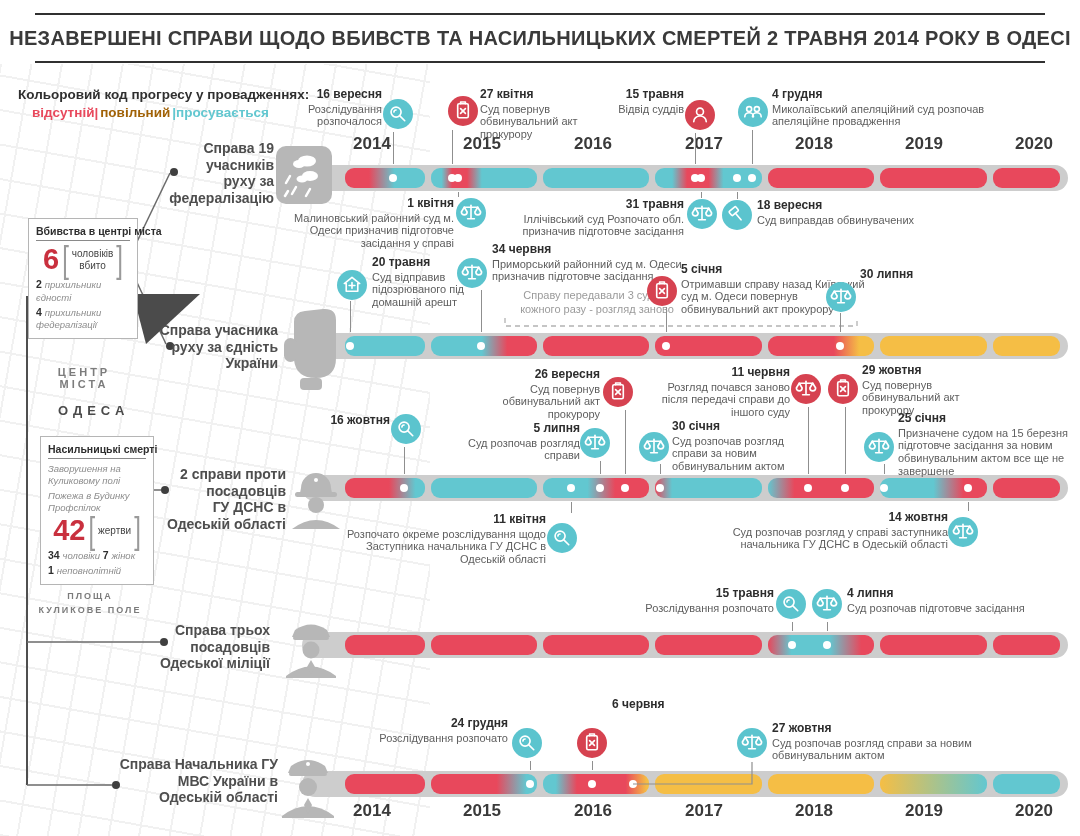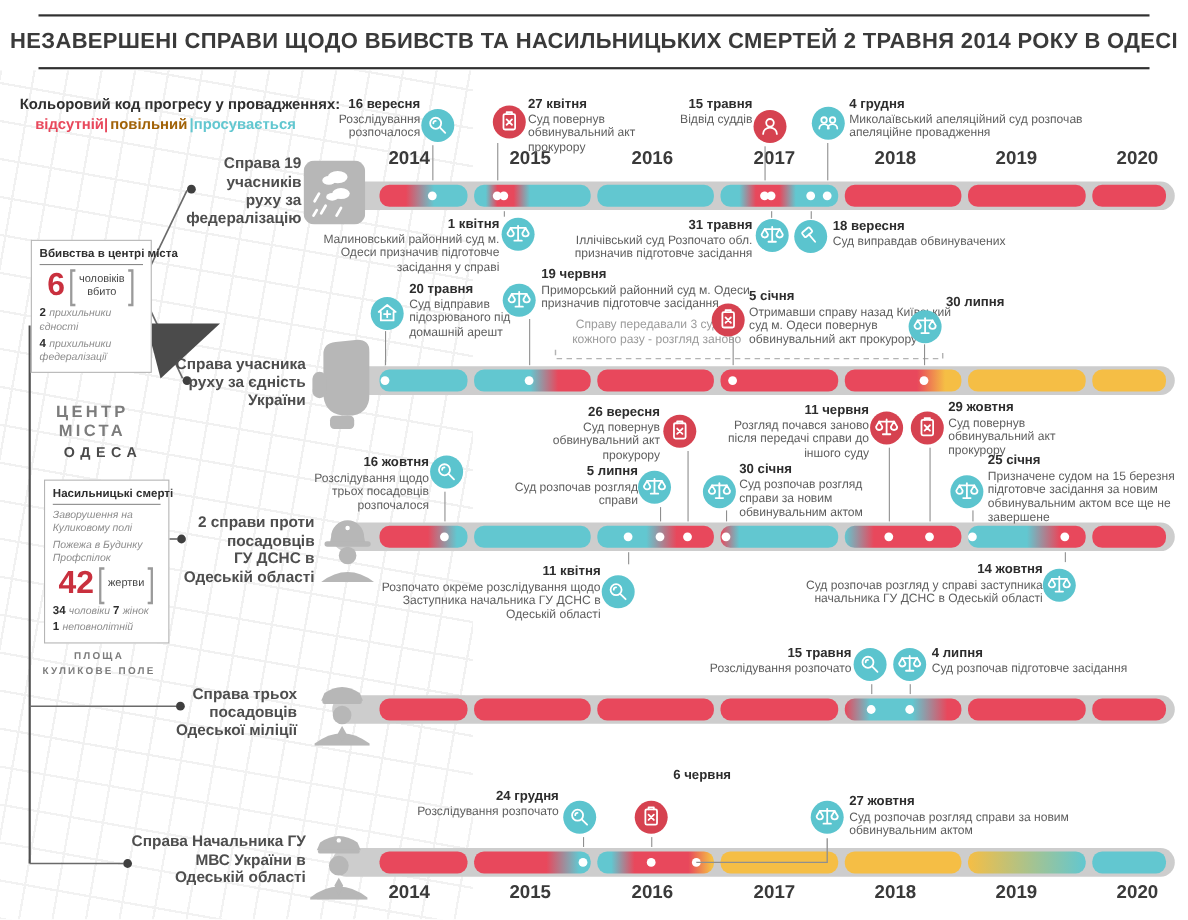--- a/index.html
+++ b/index.html
@@ -12,21 +12,21 @@
   .title-wrap{position:absolute;left:35px;right:35px;top:13px;height:46px;
     border-top:2px solid #303030;border-bottom:2px solid #303030;
     display:flex;align-items:center;justify-content:center;}
   .title{font-size:20px;font-weight:bold;color:#3a3a3a;letter-spacing:.3px;white-space:nowrap;text-align:right;}
   .legend{position:absolute;left:18px;top:87px;width:300px;}
   .legend-label{font-size:13.5px;font-weight:bold;color:#2f2f2f;}
   .legend-items{margin-top:3px;padding-left:14px;font-size:13.5px;font-weight:bold;}
   .legend-items span{margin-right:2px;}
   svg.overlay{position:absolute;left:0;top:0;pointer-events:none;}
   .map-label{position:absolute;color:#7c7c7c;font-weight:bold;white-space:pre-line;text-align:center;}
-  .center-label{left:36px;top:366px;width:96px;font-size:15px;letter-spacing:3px;}
+  .center-label{left:36px;top:366px;width:96px;font-size:11px;letter-spacing:3px;}
   .odesa-label{left:58px;top:403px;font-size:13px;letter-spacing:5px;color:#4a4a4a;}
   .square-label{left:26px;top:590px;width:128px;font-size:9px;letter-spacing:2px;line-height:1.5;}
   .callout{position:absolute;background:#fff;border:1px solid #b5b5b5;padding:6px 7px;box-sizing:border-box;}
   #box1{left:28px;top:218px;width:110px;}
   #box2{left:40px;top:436px;width:114px;}
   .callout-title{font-size:10.5px;font-weight:bold;color:#2e2e2e;text-align:center;
     border-bottom:1px solid #8a8a8a;padding-bottom:3px;margin-bottom:4px;white-space:nowrap;}
   .callout-context{font-size:9.5px;font-style:italic;color:#8d8d8d;line-height:1.3;margin-bottom:2px;}
   .num-row{display:flex;align-items:center;justify-content:center;gap:3px;margin:2px 0 3px 0;}
   .big-num{font-size:29px;font-weight:bold;color:#c9303e;line-height:1;}
@@ -303,21 +303,21 @@
       <div class="ev-icon cyan" style="left: 457px; top: 258px; z-index: 20;">
         <svg width="26" height="26" viewBox="0 0 27 27" fill="none" stroke="#fff" stroke-width="1.7" stroke-linecap="round" stroke-linejoin="round">
           <path d="M13.5 5.5 v13.5"></path>
           <path d="M6.5 7.5 h14"></path>
           <path d="M10 19.5 h7"></path>
           <path d="M3.5 12.5 l3-5 3 5 a3 3 0 0 1-6 0 z"></path>
           <path d="M17.5 12.5 l3-5 3 5 a3 3 0 0 1-6 0 z"></path>
         </svg>
       </div>
       <div class="ev" style="left: 492px; top: 243px; width: 200px; text-align: left; z-index: 15;">
-        <div class="ev-date">19 червня</div>
+        <div class="ev-date">34 червня</div>
         <div class="ev-desc">Приморський районний суд м. Одеси призначив підготовче засідання</div>
       </div>
       <div class="connector" style="left: 666px; top: 307px; height: 25px; z-index: 3;"></div>
       <div class="ev-icon red" style="left: 647px; top: 276px; z-index: 20;">
         <svg width="26" height="26" viewBox="0 0 27 27" fill="none" stroke="#fff" stroke-width="1.7" stroke-linecap="round" stroke-linejoin="round">
           <rect x="8" y="6" width="11" height="14.5" rx="1.5"></rect>
           <path d="M11 6 v-1.8 h5 V6"></path>
           <path d="M11 11 l5 5 M16 11 l-5 5"></path>
         </svg>
       </div>
@@ -371,21 +371,20 @@
       <div class="connector" style="left: 404px; top: 447px; height: 27px; z-index: 3;"></div>
       <div class="ev-icon cyan" style="left: 391px; top: 414px; z-index: 20;">
         <svg width="26" height="26" viewBox="0 0 27 27" fill="none" stroke="#fff" stroke-width="1.7" stroke-linecap="round" stroke-linejoin="round">
           <circle cx="11.5" cy="11.5" r="5.2"></circle>
           <path d="M15.4 15.4 L20.5 20.5"></path>
           <path d="M9.3 11.5 a2.2 2.2 0 0 1 2.2-2.2"></path>
         </svg>
       </div>
       <div class="ev" style="left: 274px; top: 414px; width: 116px; text-align: right; z-index: 15;">
         <div class="ev-date">16 жовтня</div>
-        <div class="ev-desc">Розслідування щодо трьох посадовців розпочалося</div>
       </div>
       <div class="connector" style="left: 625px; top: 410px; height: 64px; z-index: 3;"></div>
       <div class="ev-icon red" style="left: 603px; top: 377px; z-index: 20;">
         <svg width="26" height="26" viewBox="0 0 27 27" fill="none" stroke="#fff" stroke-width="1.7" stroke-linecap="round" stroke-linejoin="round">
           <rect x="8" y="6" width="11" height="14.5" rx="1.5"></rect>
           <path d="M11 6 v-1.8 h5 V6"></path>
           <path d="M11 11 l5 5 M16 11 l-5 5"></path>
         </svg>
       </div>
       <div class="ev" style="left: 486px; top: 368px; width: 114px; text-align: right; z-index: 15;">

